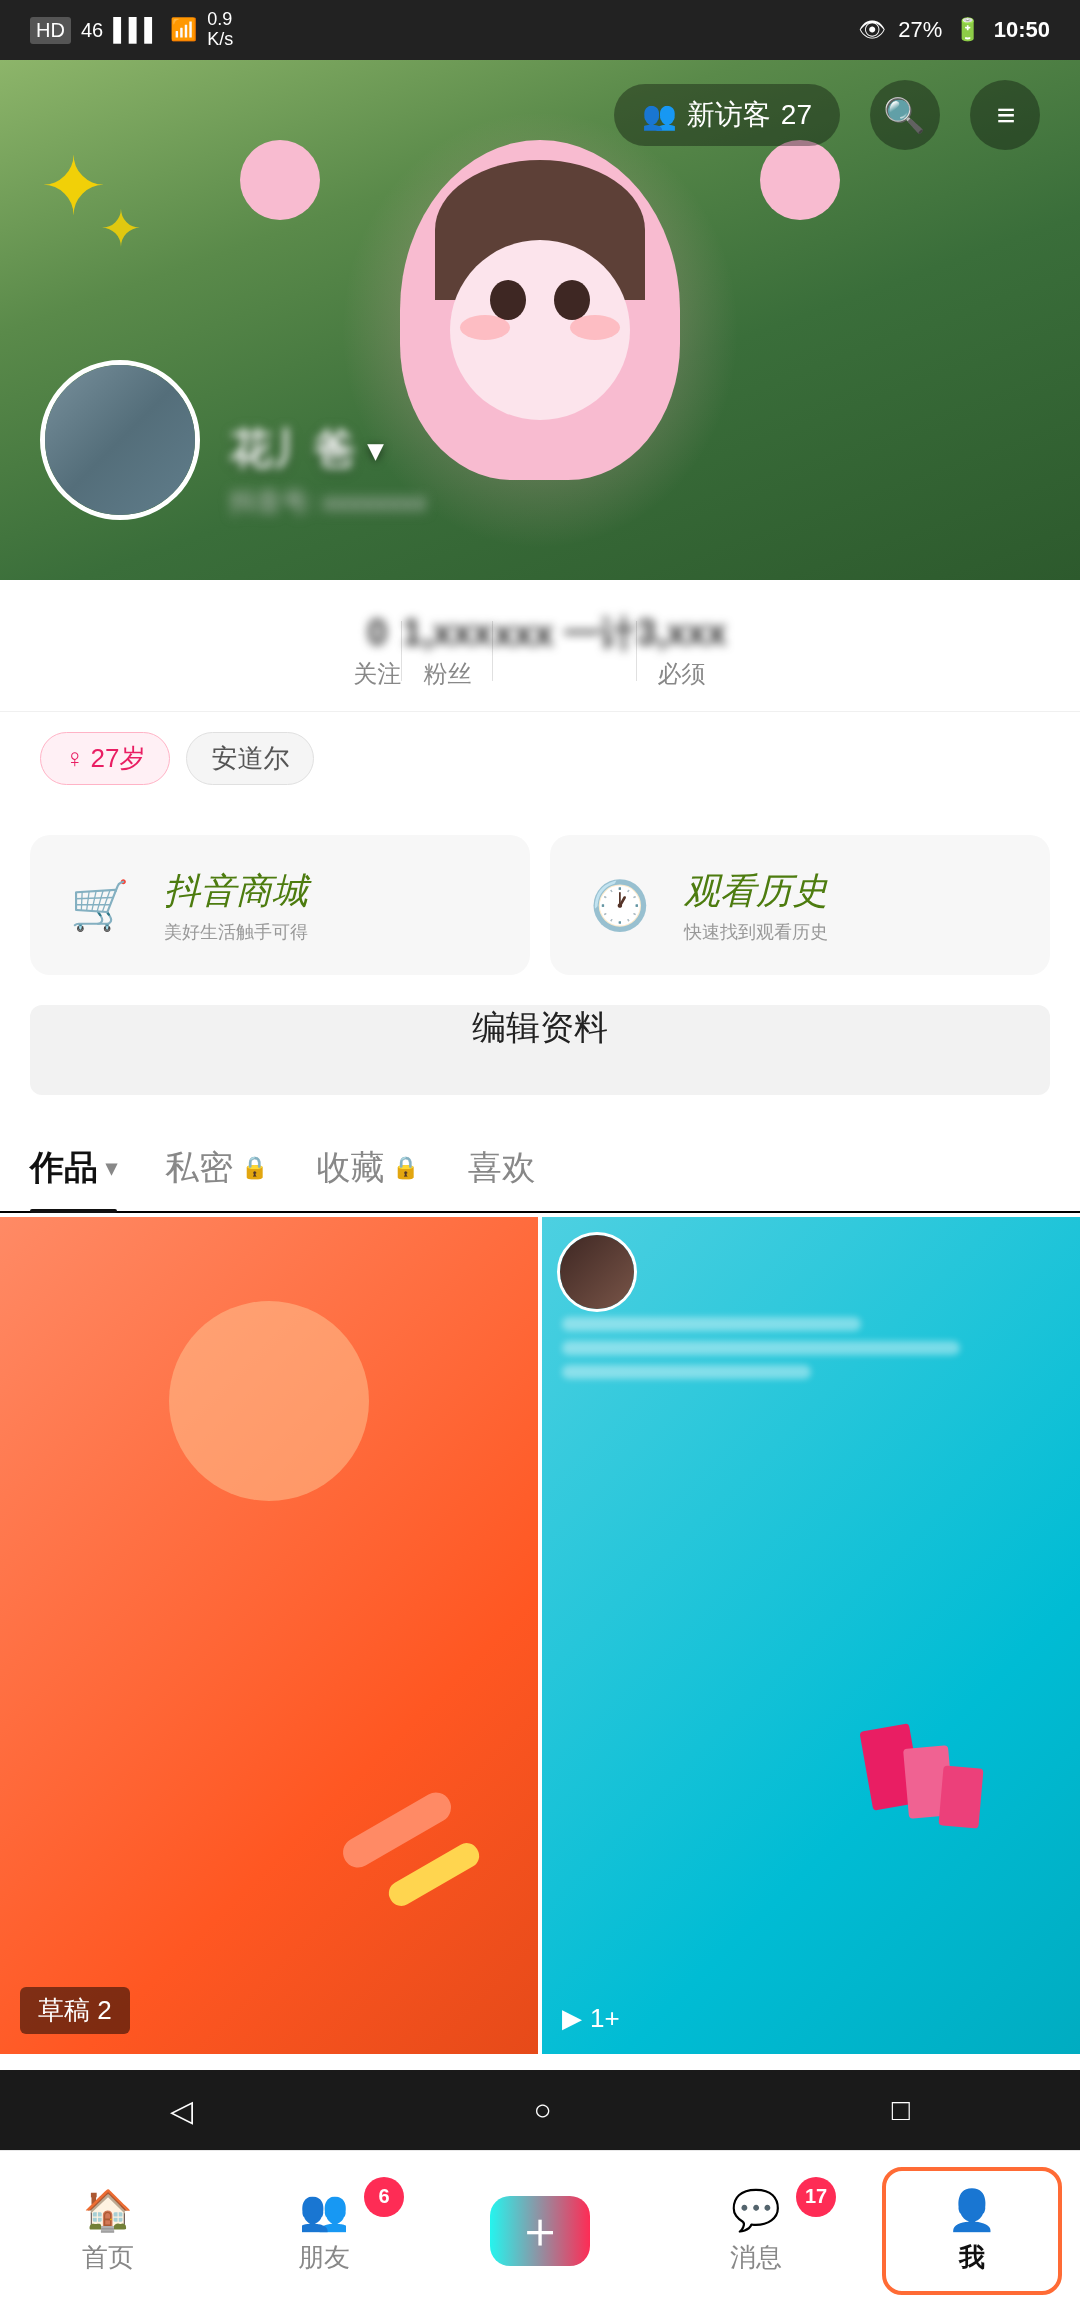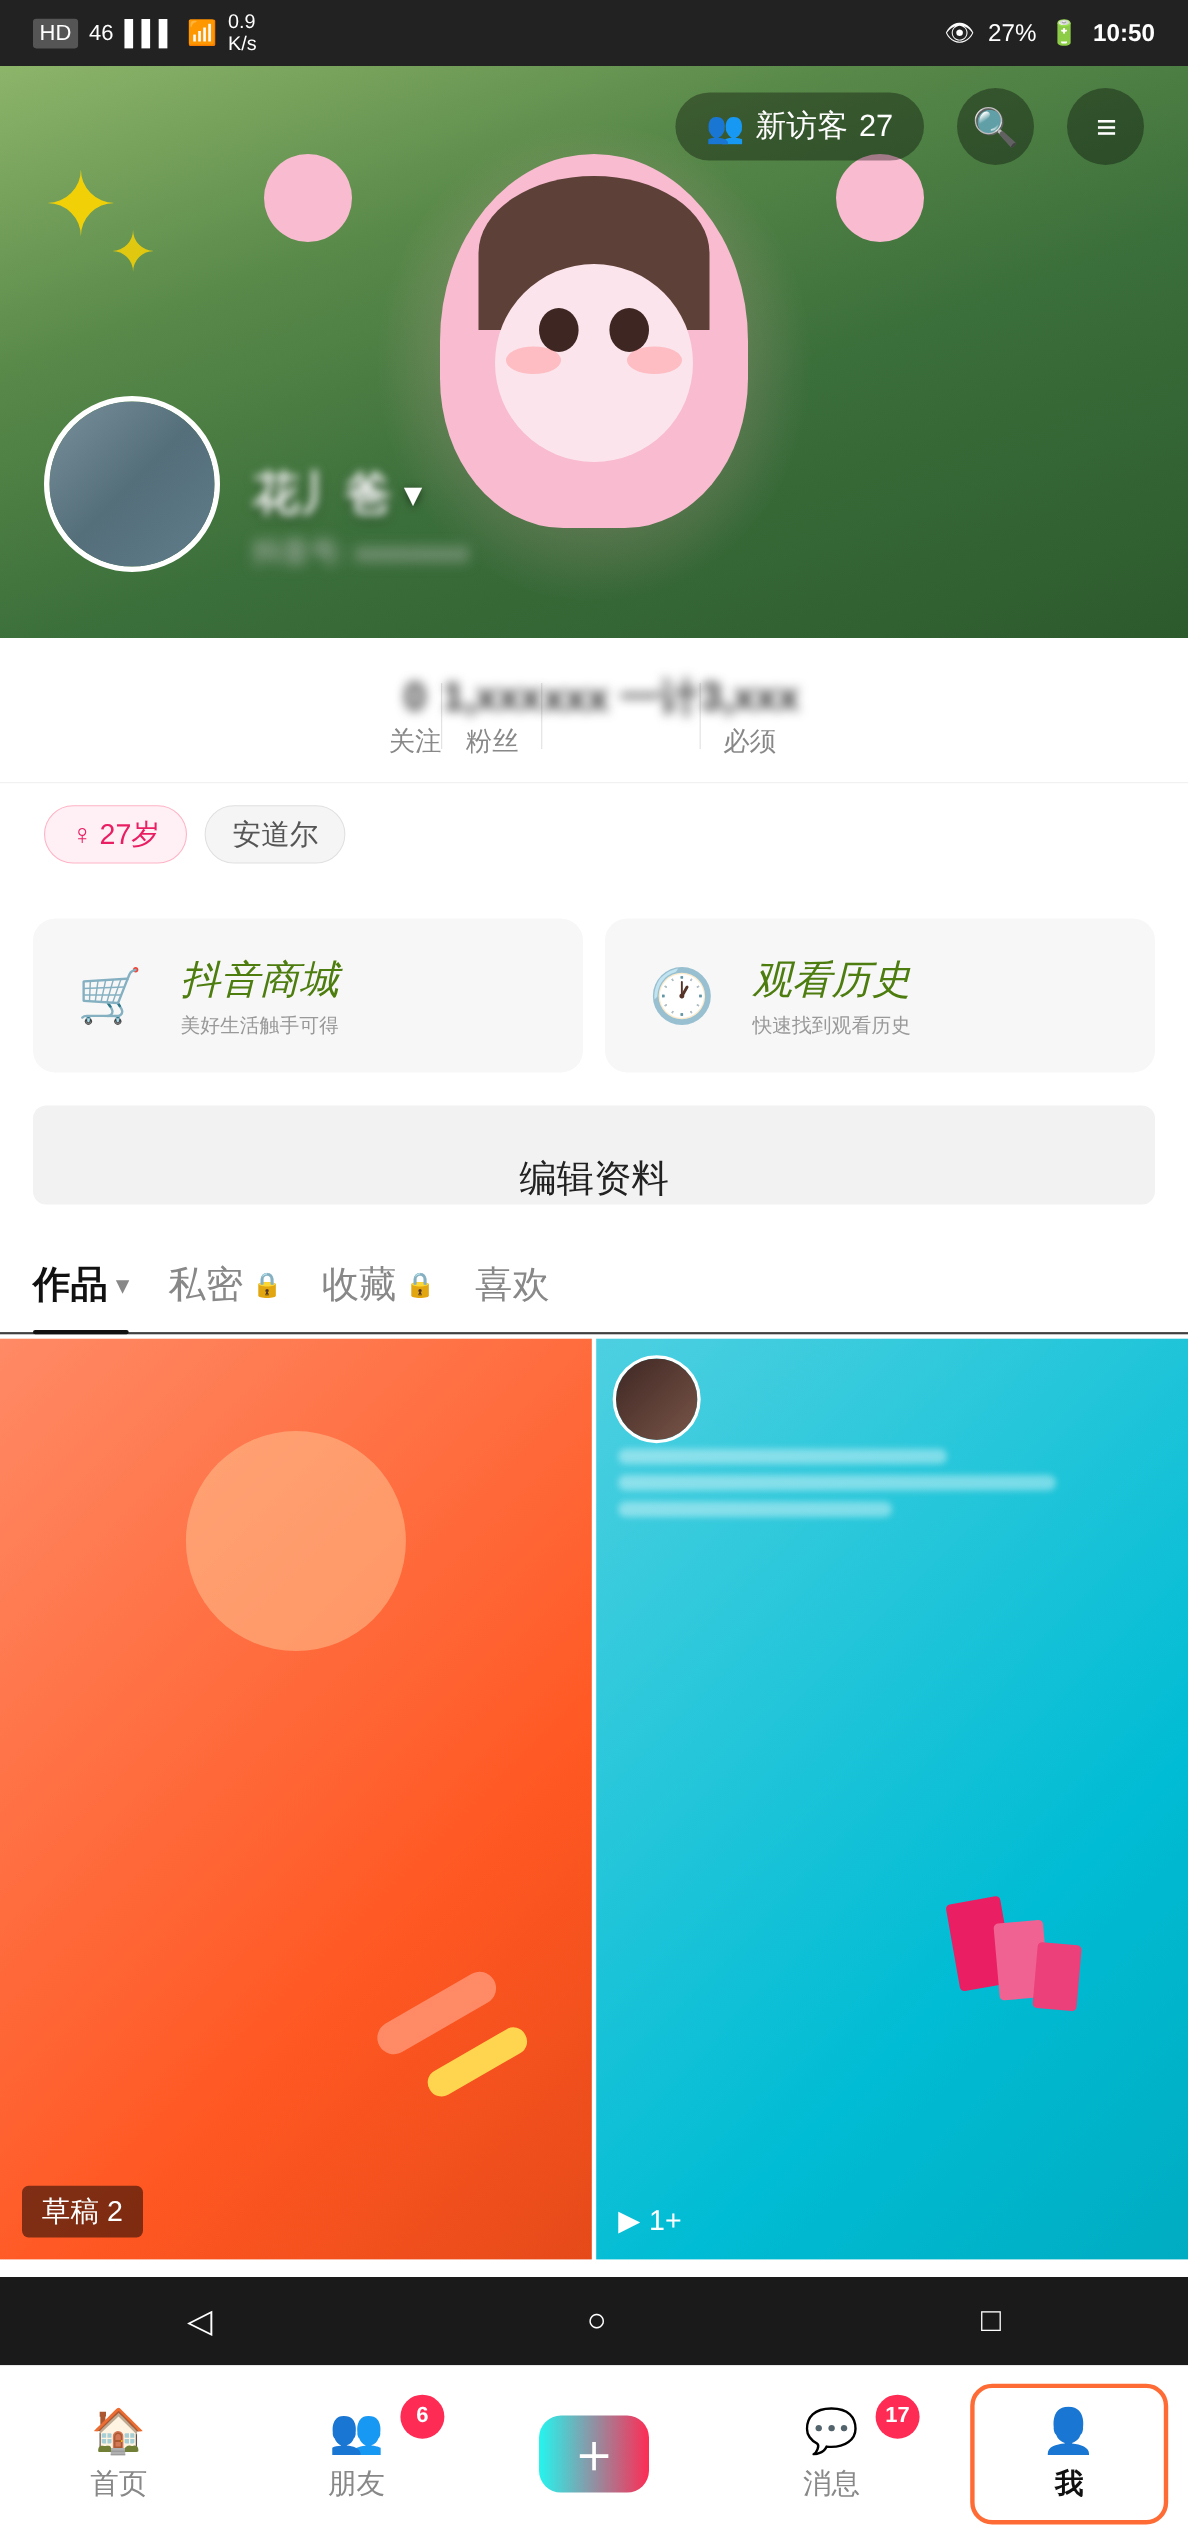--- a/index.html
+++ b/index.html
@@ -266,35 +266,35 @@
       display: flex;
       gap: 20px;
       padding: 0 30px 30px;
     }
     .action-btn {
       flex: 1;
       height: 90px;
       background: #f2f2f2;
       border-radius: 12px;
       display: flex;
-      align-items: flex-end;
+      align-items: flex-start;
       justify-content: center;
       font-size: 34px;
       color: #222;
       font-weight: 500;
       cursor: pointer;
     }
 
     
     .tabs-row {
       display: flex;
       align-items: center;
-      border-bottom: 2px solid #404040;
+      border-bottom: 2px solid #000000;
       padding: 0 30px;
-      gap: 36px;
+      gap: 48px;
     }
     .tab-item {
       padding: 20px 0;
       font-size: 34px;
       color: #888;
       position: relative;
       display: flex;
       align-items: center;
       gap: 8px;
       cursor: pointer;

